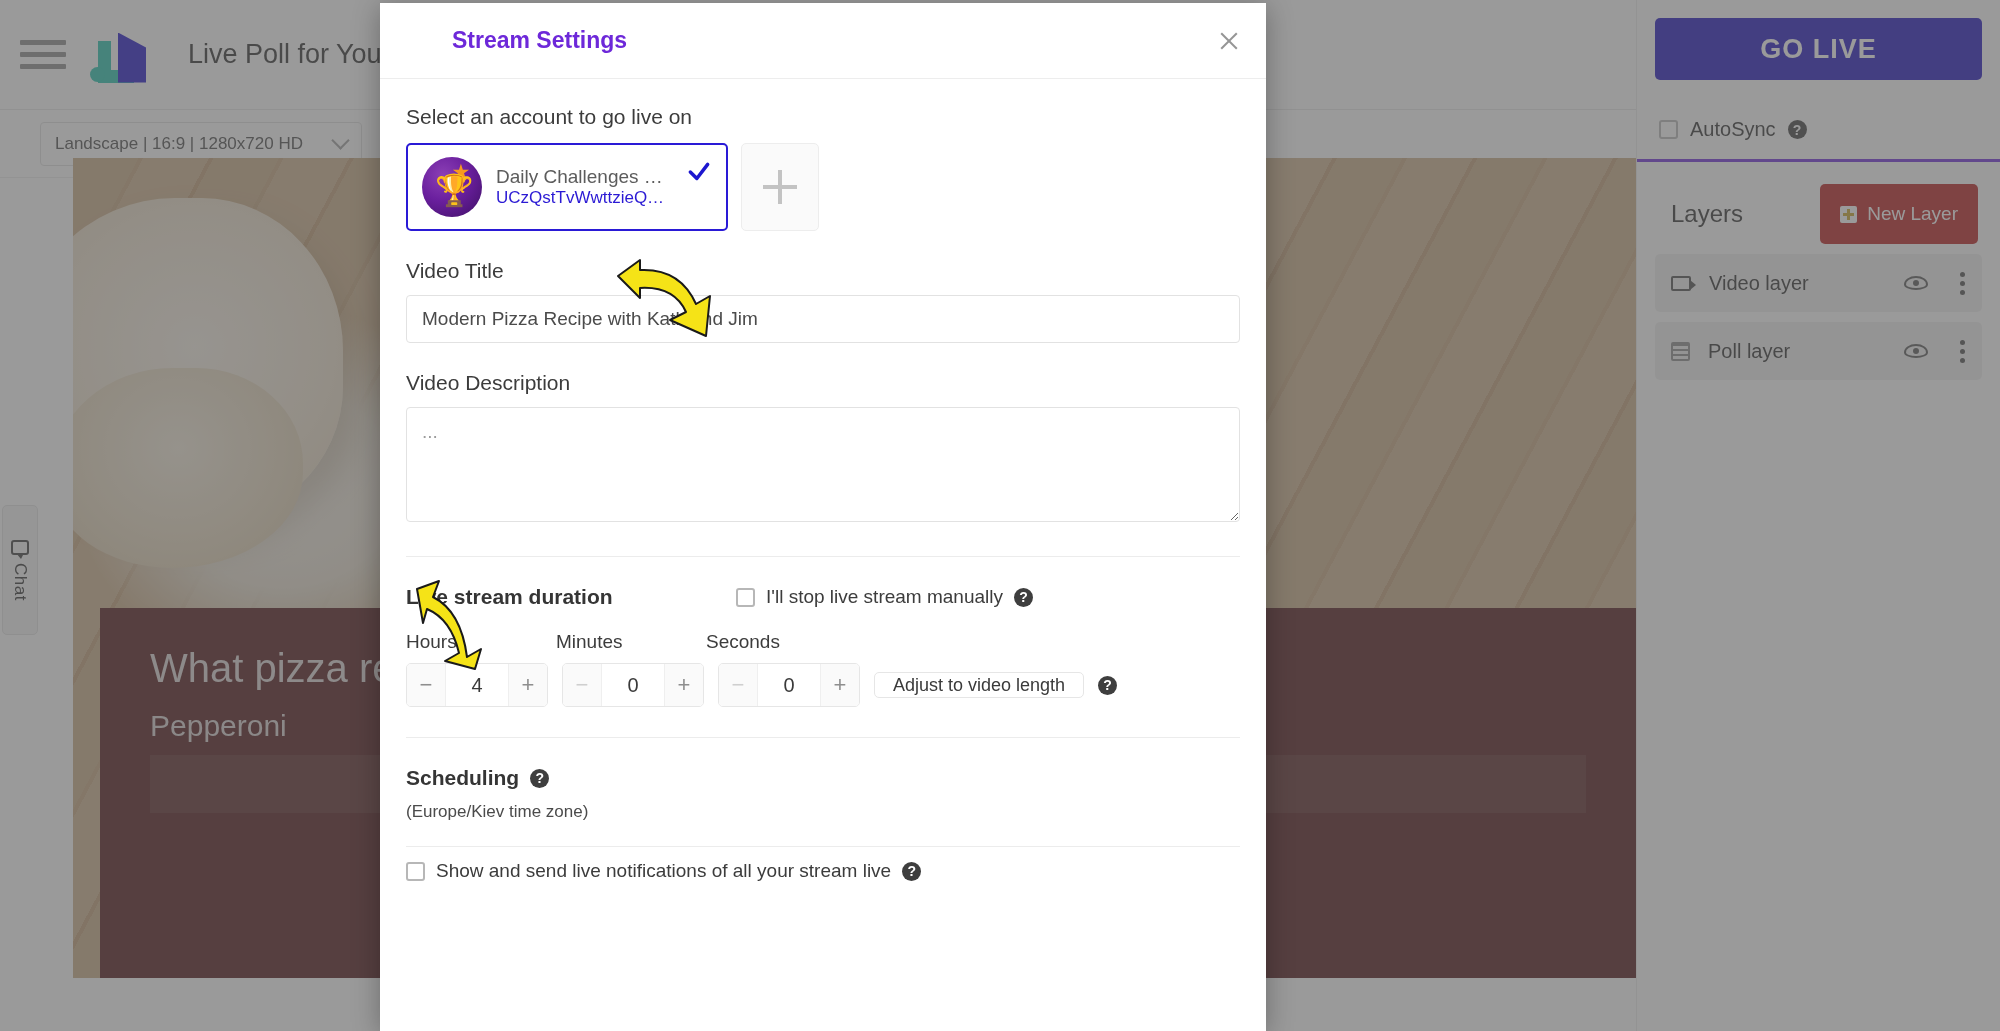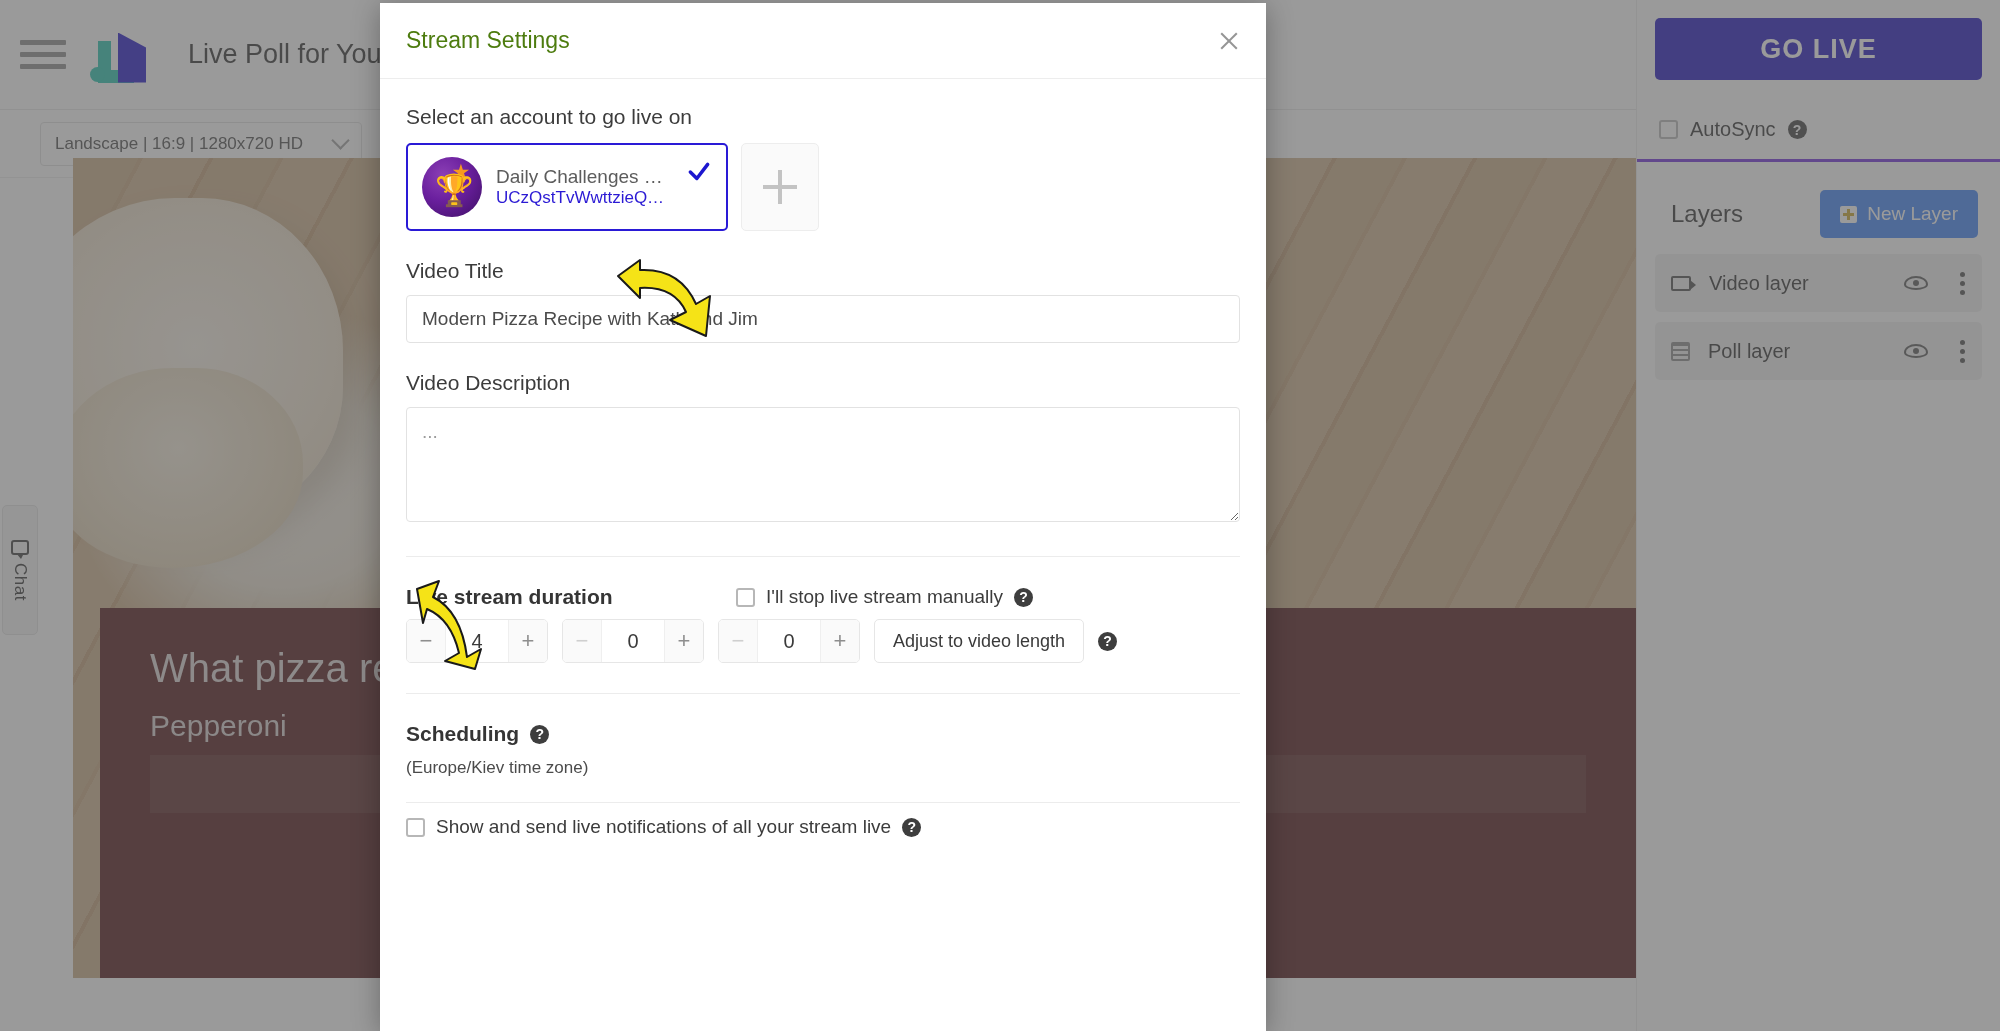--- a/index.html
+++ b/index.html
@@ -161,21 +161,21 @@
     width: 19px; height: 19px; border-radius: 50%; background: #3e3e3e; color: #fff;
     font-size: 14px; font-weight: bold; display: inline-flex; align-items: center;
     justify-content: center; cursor: pointer; flex: none;
   }
   .layers-head {
     margin-top: 22px; height: 60px; padding: 0 22px;
     display: flex; align-items: center; justify-content: space-between; margin-left: 12px;
   }
   .layers-title { font-size: 24px; color: #2f2f2f; }
   .newlayer-btn {
-    background: #3b82f6; color: #fff; border-radius: 5px; height: 48px;
+    background: #b91c1c; color: #fff; border-radius: 5px; height: 60px;
     padding: 0 20px; display: flex; align-items: center; gap: 10px;
     font-size: 19px; cursor: pointer;
   }
   .plus-sq {
     width: 17px; height: 17px; background: #fff; position: relative; border-radius: 2px;
   }
   .plus-sq::before, .plus-sq::after {
     content:""; position:absolute; background:#c9a227;
   }
   .plus-sq::before { left: 7px; top: 3px; width: 3px; height: 11px; }
@@ -218,21 +218,21 @@
   #modal {
     position: absolute; left: 380px; top: 3px; width: 886px; height: 1028px;
     background: #ffffff; box-shadow: 0 4px 26px rgba(0,0,0,.3);
     overflow: hidden;
   }
   .modal-header {
     height: 76px; border-bottom: 1px solid #ededed;
     display: flex; align-items: center; justify-content: space-between;
     padding: 0 22px 0 26px;
   }
-  .modal-title { font-size: 23px; font-weight: normal; color: #4d7c0f; }
+  .modal-title { font-size: 23px; font-weight: bold; color: #6d28d9; margin-left: 46px; }
   .close-x {
     width: 30px; height: 30px; position: relative; cursor: pointer; opacity: .62;
   }
   .close-x::before, .close-x::after {
     content:""; position:absolute; left: 4px; top: 14px; width: 22px; height: 2px; background: #555;
   }
   .close-x::before { transform: rotate(45deg); }
   .close-x::after  { transform: rotate(-45deg); }
 
   .modal-body { padding: 26px 26px 0 26px; }
@@ -319,21 +319,21 @@
   .stepper .btn {
     width: 38px; display:flex; align-items:center; justify-content:center;
     background: #fafafa; color: #8e8e8e; font-size: 22px; cursor: pointer; user-select:none;
   }
   .stepper .btn.dis { color: #cfcfcf; }
   .stepper .val {
     width: 64px; display:flex; align-items:center; justify-content:center;
     font-size: 20px; color: #3a3a3a; border-left: 1px solid #efefef; border-right: 1px solid #efefef;
   }
   .adjust-btn {
-    height: 44px; padding: 0 18px; border: 1px solid #e6e6e6; border-radius: 5px;
+    height: 26px; padding: 0 18px; border: 1px solid #e6e6e6; border-radius: 5px;
     display: flex; align-items: center; font-size: 18px; color: #3a3a3a; background: #fff;
     cursor: pointer; font-family: inherit;
   }
 
   
   .sched-head { display: flex; align-items: center; gap: 11px; margin-top: 28px; }
   .datepick {
     width: 236px; height: 44px; border: 1px solid #e6e6e6; border-radius: 5px;
     display: flex; align-items: center; gap: 11px; padding: 0 14px; margin-top: 16px;
     cursor: pointer; background:#fff;
@@ -488,20 +488,25 @@
     
     <div class="dur-head">
       <div class="section-title">Live stream duration</div>
       <div class="manual-wrap">
         <span class="cbox"></span>
         <span class="manual-lbl">I'll stop live stream manually</span>
         <span class="qmark">?</span>
       </div>
     </div>
 
+    <div class="dur-labels">
+      <span class="dl1">Hours</span>
+      <span class="dl2">Minutes</span>
+      <span>Seconds</span>
+    </div>
 
     <div class="steppers">
       <div class="stepper">
         <div class="btn">−</div>
         <div class="val">4</div>
         <div class="btn">+</div>
       </div>
       <div class="stepper">
         <div class="btn dis">−</div>
         <div class="val">0</div>

